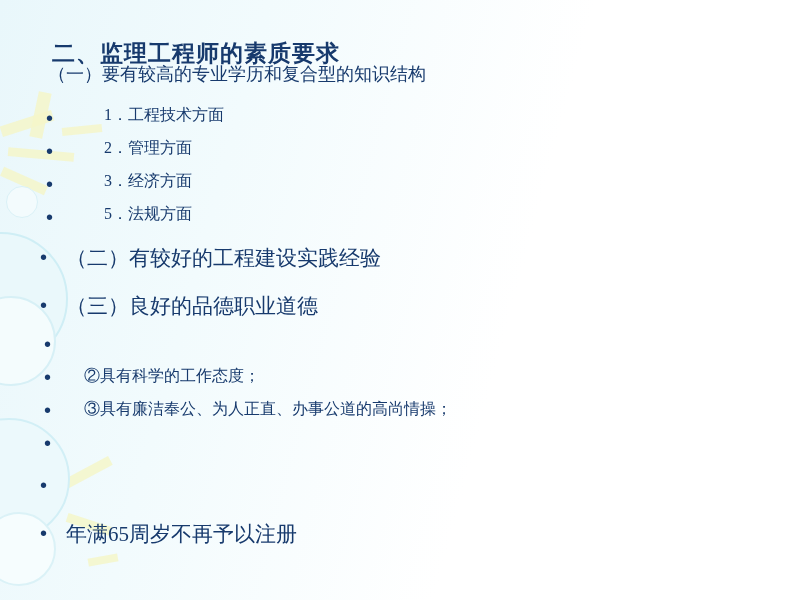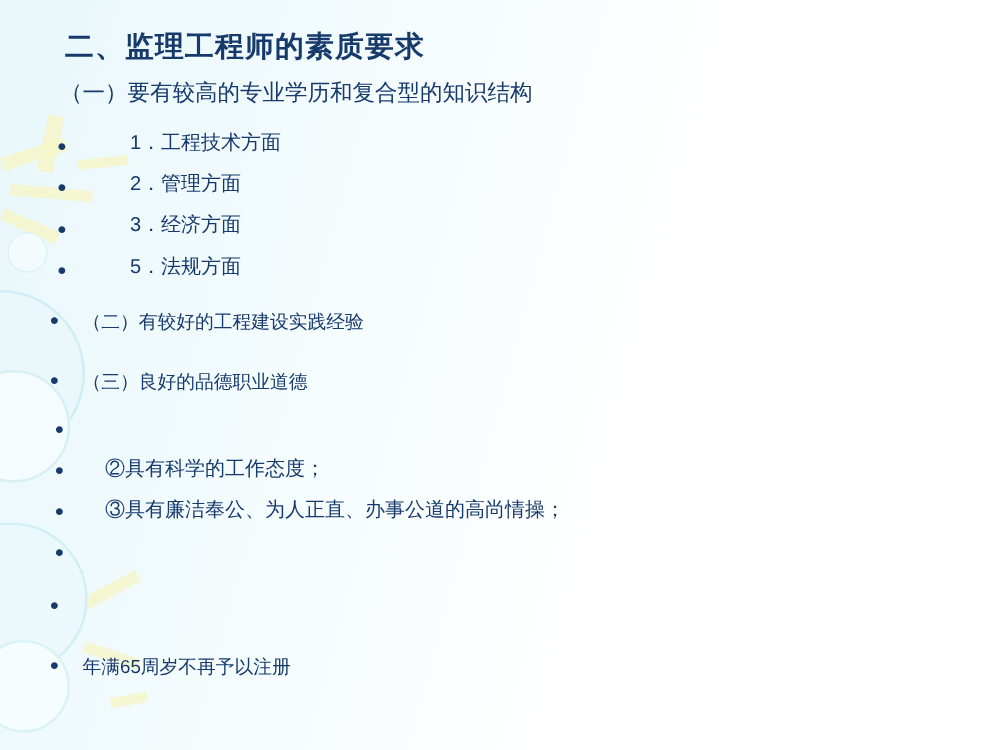--- a/index.html
+++ b/index.html
@@ -73,21 +73,21 @@
   .r9 { left: 20px;  top: 452px; width: 22px;  height: 40px; transform: rotate(10deg); }
 
   .content {
     position: relative;
     z-index: 5;
     padding: 0;
   }
   .title {
     position: absolute;
     left: 52px;
-    top: 22px;
+    top: 38px;
     font-size: 23px;
     font-weight: bold;
     color: #173a6d;
     letter-spacing: 1px;
     white-space: nowrap;
   }
   .subtitle {
     position: absolute;
     left: 48px;
     top: 62px;
@@ -110,33 +110,34 @@
     white-space: nowrap;
   }
   ul.lines li .bullet {
     position: absolute;
     font-size: 20px;
     line-height: 1;
     color: #173a6d;
   }
   ul.lines li .txt {
     display: inline-block;
+    font-family: Liberation Serif, serif;
   }
   
   .lvl-sub {
     height: 33px;
   }
   .lvl-sub .bullet { left: 46px; top: 8px; font-size: 16px; }
   .lvl-sub .txt { margin-left: 104px; font-size: 16px; line-height: 30px; }
 
   .lvl-main {
     height: 41px;
   }
   .lvl-main .bullet { left: 40px; top: 8px; font-size: 22px; }
-  .lvl-main .txt { margin-left: 66px; font-size: 15px; line-height: 38px; }
+  .lvl-main .txt { margin-left: 66px; font-size: 21px; line-height: 38px; }
 
   .lvl-mid {
     height: 33px;
   }
   .lvl-mid .bullet { left: 44px; top: 6px; font-size: 18px; }
   .lvl-mid .txt { margin-left: 84px; font-size: 16px; line-height: 30px; }
 
   .gap-top { margin-top: 7px; }
 </style>
 </head>

